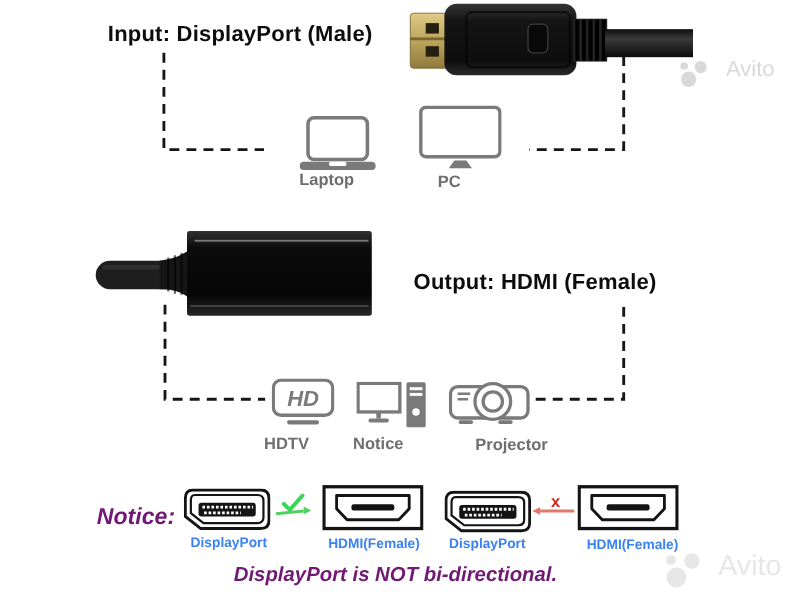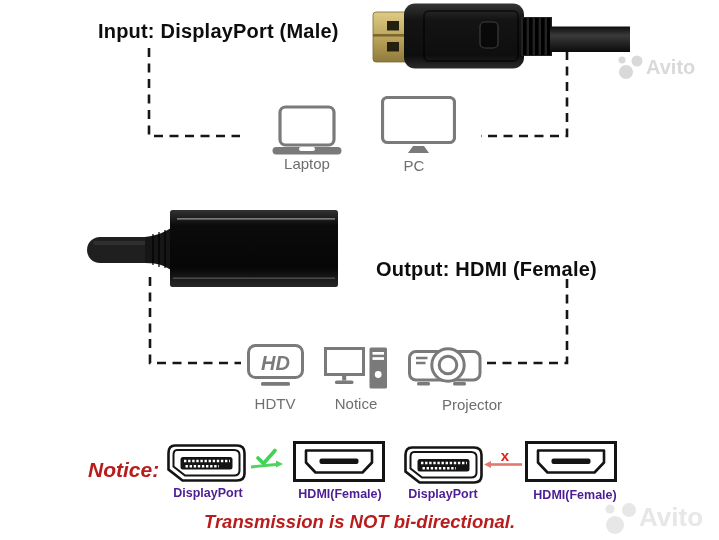--- a/index.html
+++ b/index.html
@@ -6,34 +6,34 @@
   .stage{
     position:relative;width:719px;height:540px;background:#ffffff;
     overflow:hidden;font-family:"Liberation Sans",sans-serif;padding-left:35px;
   }
   .abs{position:absolute;}
   .title{
     position:absolute;font-weight:bold;font-size:20px;color:#0d0d0d;
     letter-spacing:0.2px;white-space:nowrap;
   }
   .dev-label{
-    position:absolute;font-weight:normal;font-size:15px;color:#6e6e6e;
+    position:absolute;font-weight:bold;font-size:15px;color:#6e6e6e;
+    white-space:nowrap;
+  }
+  .port-label{
+    position:absolute;font-weight:bold;font-size:12.5px;color:#3b82f6;
     text-align:center;white-space:nowrap;
   }
-  .port-label{
-    position:absolute;font-weight:bold;font-size:12.5px;color:#4c1d95;
-    text-align:center;white-space:nowrap;
-  }
   .teal-italic{
-    position:absolute;font-weight:bold;font-style:italic;color:#b91c1c;
+    position:absolute;font-weight:bold;font-style:italic;color:#701a75;
     white-space:nowrap;
   }
   .watermark{
-    position:absolute;display:flex;align-items:center;gap:3px;
-    font-weight:bold;white-space:nowrap;
+    position:absolute;display:flex;gap:17px;
+    font-weight:normal;white-space:nowrap;
   }
   .wm-top{color:#d9d9d9;font-size:20px;}
   .wm-bottom{color:#e7e7e7;font-size:26px;}
   svg{display:block;}
 </style>
 </head>
 <body>
 
 <div class="stage">
 
@@ -85,41 +85,41 @@
     <rect x="8" y="3" width="54" height="38" rx="5.5" fill="#fff" stroke="#7a7a7a" stroke-width="3.2"></rect>
     <rect x="0.5" y="43" width="69" height="7.5" rx="3.7" fill="#7a7a7a"></rect>
     <rect x="27" y="43" width="16" height="4" rx="2" fill="#fff"></rect>
   </svg>
   <div class="dev-label" style="left:272px;top:155px;width:70px">Laptop</div>
 
   <svg class="abs" style="left:381px;top:96px" width="75" height="58">
     <rect x="1.5" y="1.5" width="72" height="45" rx="5" fill="#fff" stroke="#7a7a7a" stroke-width="3.2"></rect>
     <path d="M32,50 h11 l5,7 h-21 z" fill="#7a7a7a"></path>
   </svg>
-  <div class="dev-label" style="left:379px;top:157px;width:70px">PC</div>
+  <div class="dev-label" style="left:398px;top:157px;width:70px">PC</div>
 
   <svg class="abs" style="left:85px;top:206px" width="258" height="84">
     <defs>
       <linearGradient id="adBody" x1="0" y1="0" x2="0" y2="1">
         <stop offset="0" stop-color="#323232"></stop>
           <stop offset="0.2" stop-color="#0b0b0b"></stop>
           <stop offset="0.75" stop-color="#060606"></stop>
           <stop offset="1" stop-color="#282828"></stop>
       </linearGradient>
     </defs>
     <rect x="2" y="31" width="90" height="26" rx="13" fill="#1f1f1f"></rect>
     <rect x="8" y="35" width="80" height="4" rx="2" fill="#3c3c3c" opacity="0.55"></rect>
     <path d="M60,31 C75,29 79,26 86,22 L86,64 C79,60 75,57 60,57 Z" fill="#161616"></path>
     <path d="M68,28 V59 M74,26 V61 M80,24 V62" stroke="#000" stroke-width="2" opacity="0.6" fill="none"></path>
     <rect x="85" y="4" width="168" height="77" rx="2.5" fill="url(#adBody)"></rect>
     <rect x="92" y="12" width="158" height="1.7" fill="#aaa" opacity="0.65"></rect>
     <rect x="88" y="71.5" width="162" height="1.4" fill="#888" opacity="0.5"></rect>
   </svg>
 
-  <div class="title" style="left:376px;top:258px">Output: HDMI (Female)</div>
+  <div class="title" style="left:376px;top:246px">Output: HDMI (Female)</div>
 
   <svg class="abs" style="left:247px;top:344px" width="57" height="44">
     <rect x="1.5" y="1.5" width="54" height="32" rx="7" fill="#fff" stroke="#7a7a7a" stroke-width="3"></rect>
     <text x="28.5" y="25.5" font-size="20" font-style="italic" font-weight="bold" fill="#7a7a7a" text-anchor="middle">HD</text>
     <rect x="14" y="38" width="29" height="3.8" rx="1.6" fill="#7a7a7a"></rect>
   </svg>
   <div class="dev-label" style="left:240px;top:395px;width:70px">HDTV</div>
 
   <svg class="abs" style="left:324px;top:347px" width="64" height="42">
     <rect x="1.5" y="1.5" width="38" height="26" fill="#fff" stroke="#7a7a7a" stroke-width="3"></rect>
@@ -182,21 +182,21 @@
     <polygon points="9,12 2,15.5 9,19" fill="#e2796d"></polygon>
   </svg>
 
   <svg class="abs" style="left:525px;top:441px" width="92" height="42">
     <rect x="1.5" y="1.5" width="89" height="38" fill="#fff" stroke="#141414" stroke-width="3"></rect>
     <path d="M13,9.5 H79 V21.5 L69.5,31.5 H22.5 L13,21.5 Z" fill="#fff" stroke="#141414" stroke-width="2.6" stroke-linejoin="round"></path>
     <rect x="26.5" y="17.5" width="39" height="5.5" rx="2" fill="#141414"></rect>
   </svg>
   <div class="port-label" style="left:529px;top:488px;width:92px">HDMI(Female)</div>
 
-  <div class="teal-italic" style="left:0;top:511px;width:719px;text-align:center;font-size:18.5px">Transmission is NOT bi-directional.</div>
+  <div class="teal-italic" style="left:0;top:511px;width:719px;text-align:center;font-size:18.5px">DisplayPort is NOT bi-directional.</div>
 
   <div class="watermark wm-top" style="left:617px;top:52px">
     <svg width="26" height="30">
       <circle cx="9" cy="20" r="7" fill="#d9d9d9"></circle>
         <circle cx="20" cy="9" r="5.5" fill="#d9d9d9"></circle>
         <circle cx="5" cy="8" r="3.5" fill="#d9d9d9"></circle>
     </svg>
     <span>Avito</span>
   </div>
   <div class="watermark wm-bottom" style="left:604px;top:499px">

